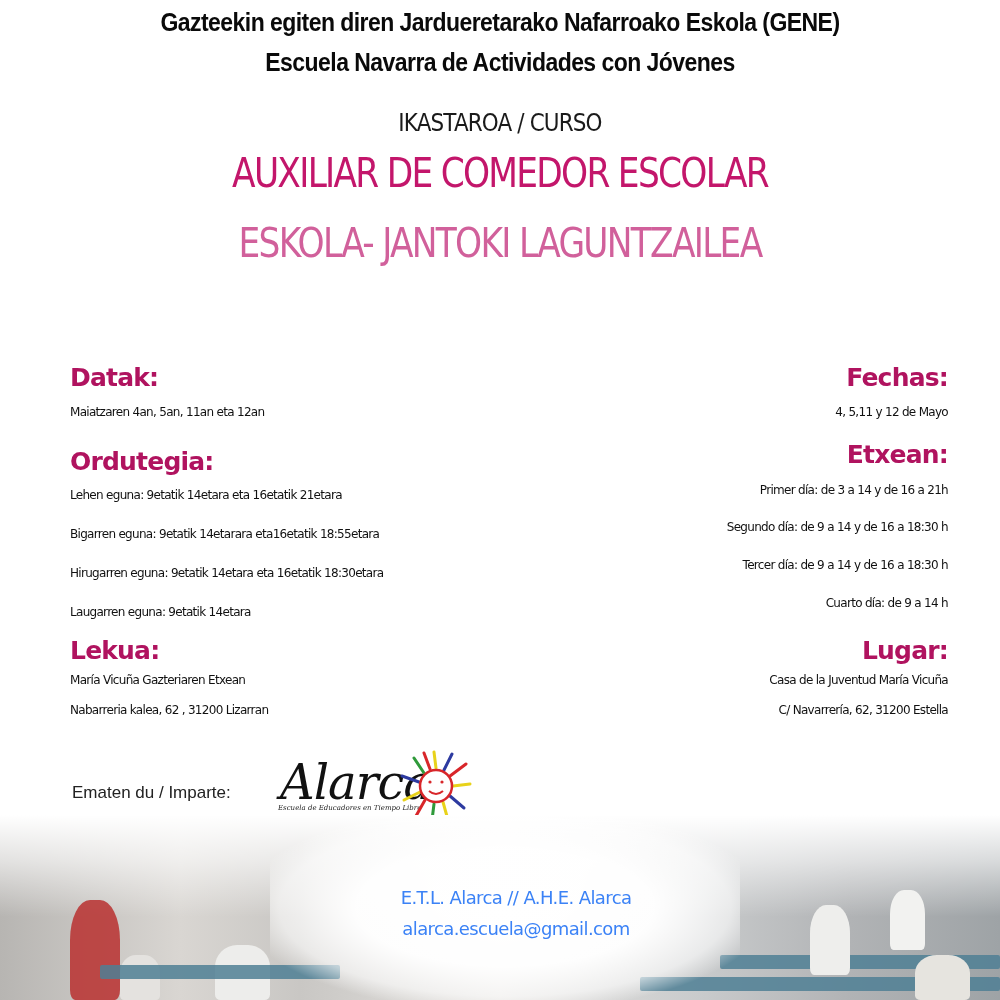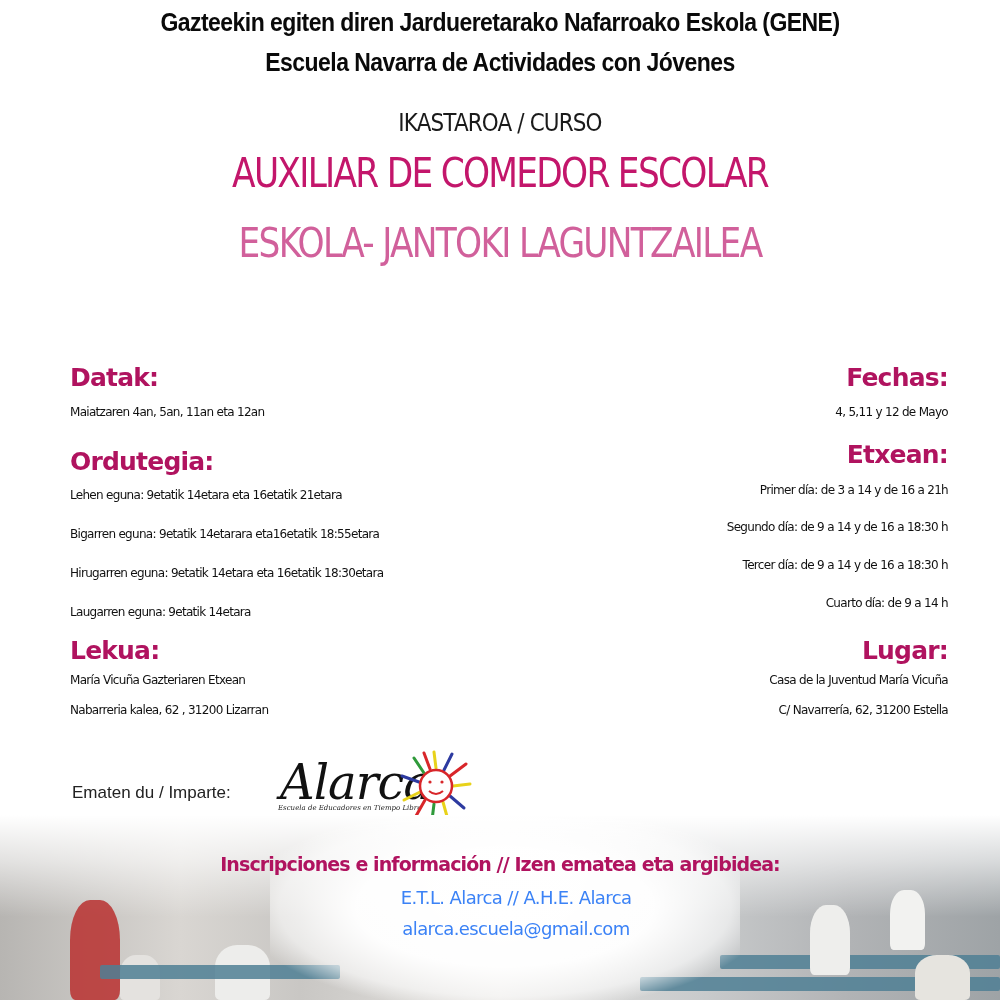--- a/index.html
+++ b/index.html
@@ -162,18 +162,17 @@
     <div class="person" style="left:120px;top:140px;width:40px;height:45px;background:#e4e2df"></div>
     <div class="person" style="left:215px;top:130px;width:55px;height:55px;background:#ededeb"></div>
     <div class="table-strip" style="left:100px;top:150px;width:240px;"></div>
     <div class="table-strip" style="left:720px;top:140px;width:280px;"></div>
     <div class="table-strip" style="left:640px;top:162px;width:360px;"></div>
     <div class="person" style="left:810px;top:90px;width:40px;height:70px;background:#eeeeec"></div>
     <div class="person" style="left:890px;top:75px;width:35px;height:60px;background:#f2f2f0"></div>
     <div class="person" style="left:915px;top:140px;width:55px;height:45px;background:#e6e4df"></div>
     <div class="white-cloud"></div>
 
-    <div class="contact-head" style="color:#b0135f">Inscripciones e información // Izen ematea eta argibidea:</div>
     <div class="contact-line" style="top:72px">E.T.L. Alarca  // A.H.E. Alarca</div>
     <div class="contact-line" style="top:103px">alarca.escuela@gmail.com</div>
   </div>
 
 </div>
 
 </body></html>

